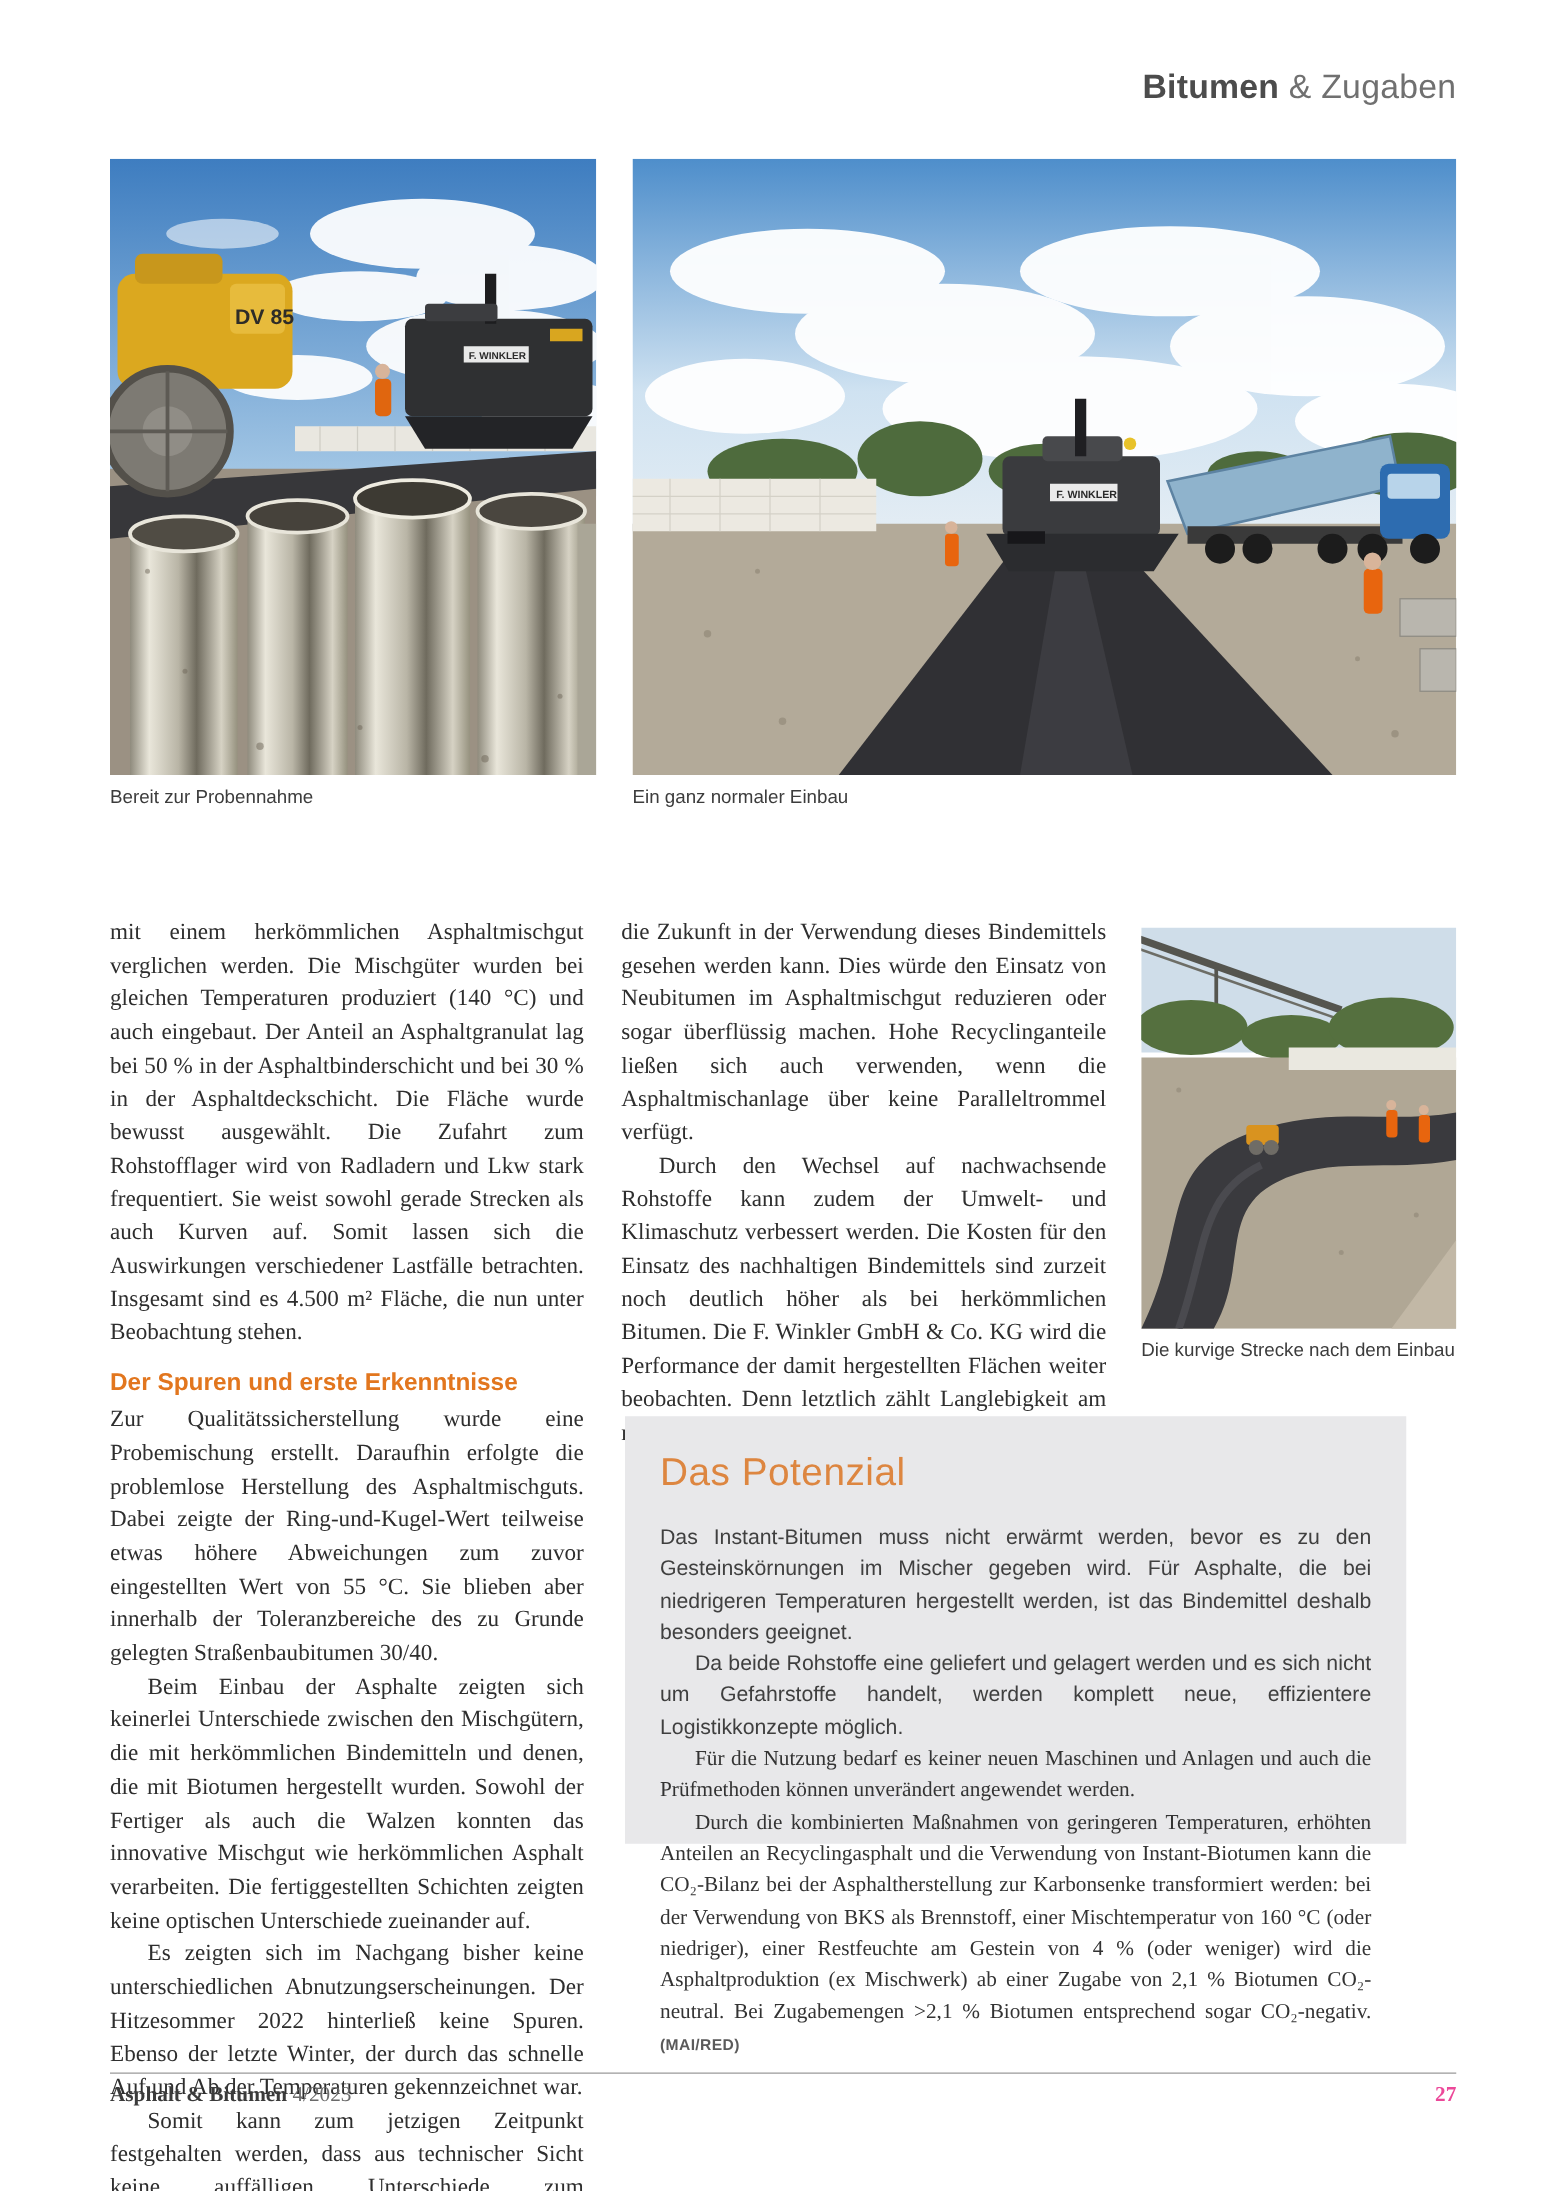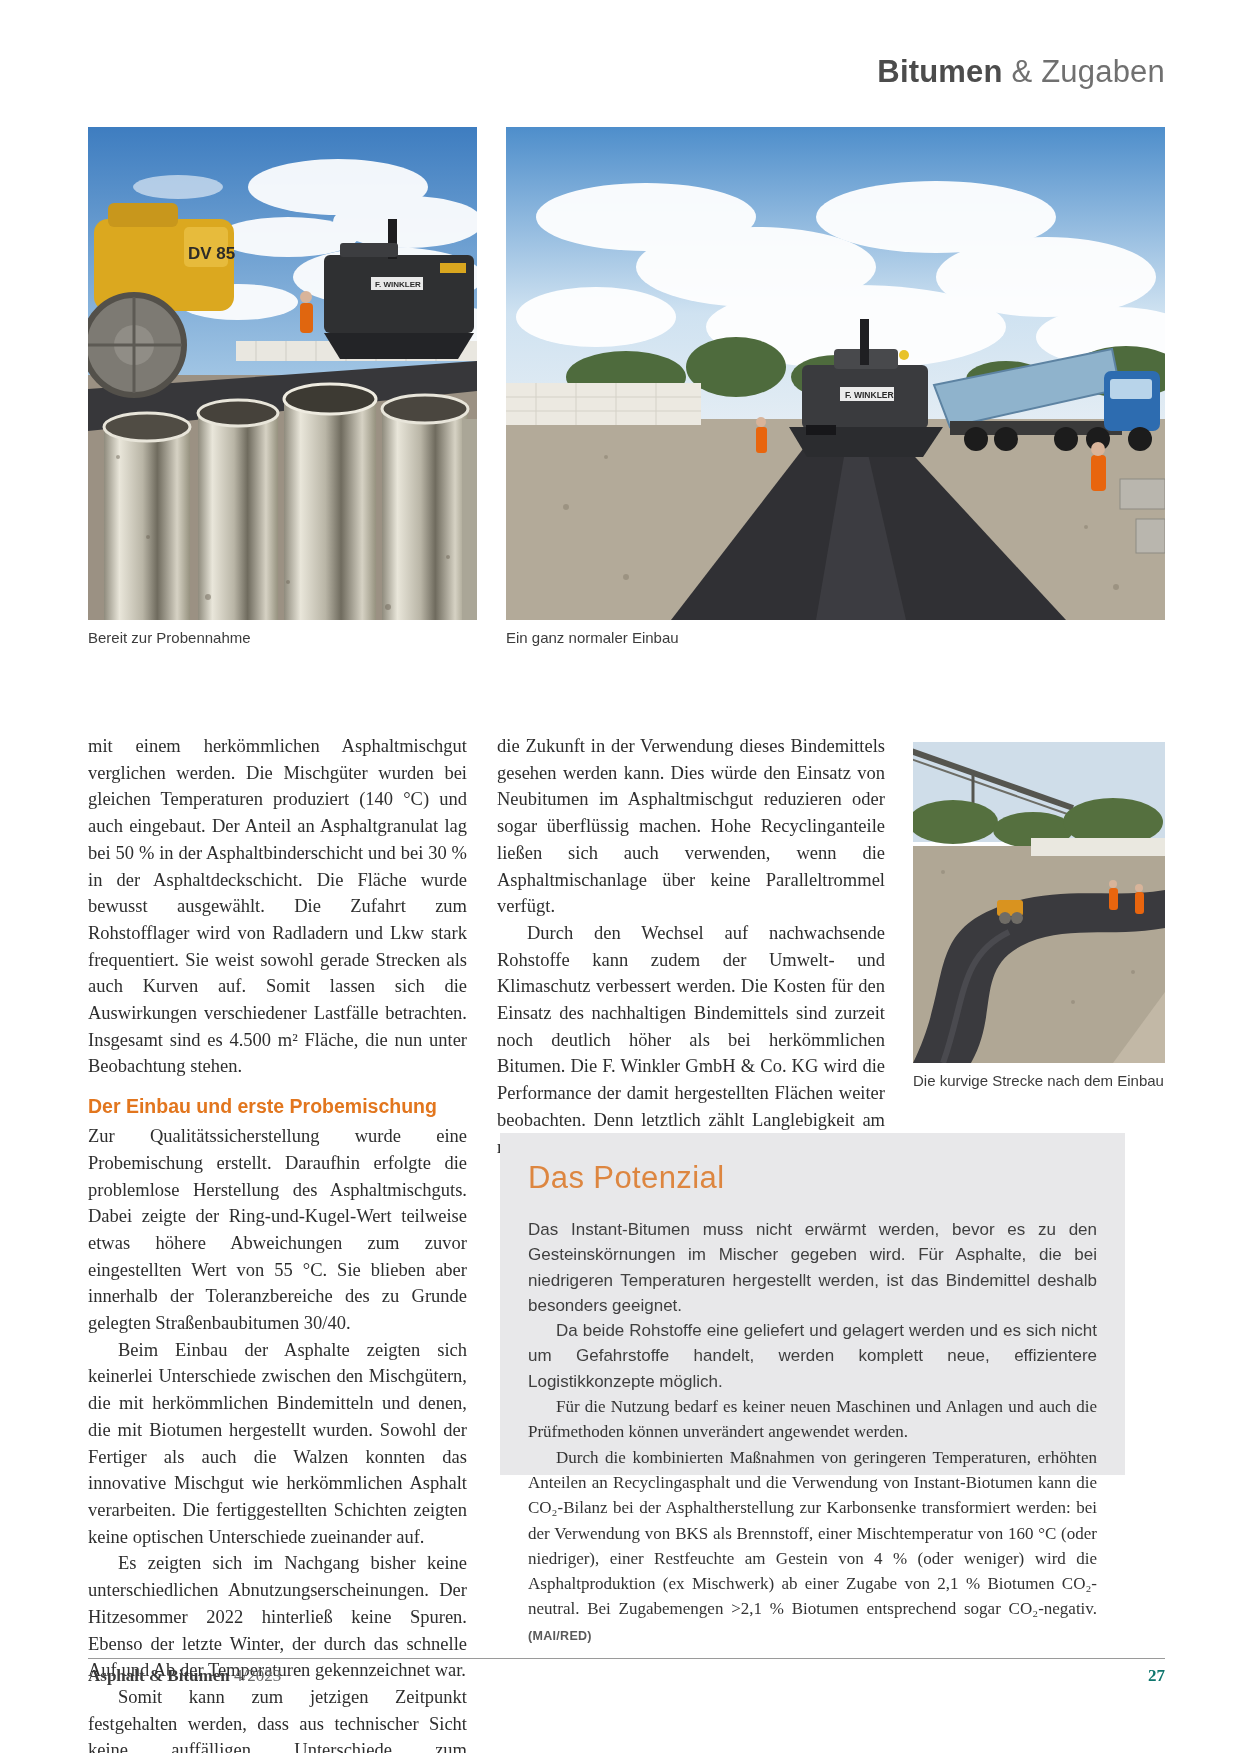--- a/index.html
+++ b/index.html
@@ -1,20 +1,20 @@
 <!DOCTYPE html>
 <html style="--accent: #e2761e; --accent2: #dd8640; --box-bg: #e8e8ea;"><head>
 <meta charset="utf-8">
 <style>
   html,body{margin:0;padding:0;background:#ffffff;}
   .page{position:relative;width:1240px;height:1753px;background:#ffffff;overflow:hidden;
         font-family:"Liberation Serif",serif;}
   
   .hdr{position:absolute;top:54px;left:88px;width:1077px;text-align:right;
-       font-family:"Liberation Sans",sans-serif;font-size:31px;letter-spacing:.2px;}
+       font-family:"Liberation Sans",sans-serif;font-size:27px;letter-spacing:.2px;}
   .hdr .t-bold{font-weight:700;color:#4c4c4c;}
   .hdr .t-rest{font-weight:400;color:#707070;}
   
   figure{position:absolute;margin:0;}
   figure svg{display:block;}
   figcaption{font-family:"Liberation Sans",sans-serif;font-size:15px;color:#3c3c3c;
              margin-top:9px;line-height:18px;}
   
   .col{position:absolute;top:733px;}
   .col-left{left:88px;width:379px;}
@@ -34,21 +34,21 @@
          font-size:17px;line-height:25.3px;color:#3f3f3f;}
   .box p.serif{font-family:"Liberation Serif",serif;color:#333333;}
   .box p.ind{text-indent:28px;}
   .byline{font-family:"Liberation Sans",sans-serif;font-size:12.5px;font-weight:700;
           color:#5a5a5a;letter-spacing:.3px;}
   
   .frule{position:absolute;left:88px;top:1658px;width:1077px;height:1px;background:#9a9a9a;}
   .footer{position:absolute;left:88px;top:1666px;width:1077px;font-size:17px;}
   .footer .mag{font-weight:700;color:#3b3b3b;margin-top:18px;}
   .footer .iss{font-weight:400;color:#6a6a6a;}
-  .footer .pg{position:absolute;right:0;top:0;font-weight:700;color:#0f766e;}
+  .footer .pg{position:absolute;right:0;top:0;font-weight:700;color:#ec4899;}
   svg text{font-family:"Liberation Sans",sans-serif;}
 </style>
 </head>
 <body>
 
 <div class="page">
 
   <div class="hdr">
     <span class="t-bold">Bitumen</span><span class="t-rest"> &amp; Zugaben</span>
   </div>
@@ -250,21 +250,21 @@
         <circle cx="30" cy="130" r="2"></circle>
           <circle cx="220" cy="230" r="2"></circle>
           <circle cx="160" cy="260" r="2"></circle>
       </g>
     </svg>
     <figcaption>Die kurvige Strecke nach dem Einbau</figcaption>
   </figure>
 
   <section class="col col-left">
     <p>mit einem herkömmlichen Asphaltmischgut verglichen werden. Die Mischgüter wurden bei gleichen Temperaturen produziert (140 °C) und auch eingebaut. Der Anteil an Asphaltgranulat lag bei 50 % in der Asphaltbinderschicht und bei 30 % in der Asphaltdeckschicht. Die Fläche wurde bewusst ausgewählt. Die Zufahrt zum Rohstofflager wird von Radladern und Lkw stark frequentiert. Sie weist sowohl gerade Strecken als auch Kurven auf. Somit lassen sich die Auswirkungen verschiedener Lastfälle betrachten. Insgesamt sind es 4.500 m² Fläche, die nun unter Beobachtung stehen.</p>
-    <h2 class="sub">Der Einbau und erste Probemischung</h2>
+    <h2 class="sub">Der Spuren und erste Erkenntnisse</h2>
     <p>Zur Qualitätssicherstellung wurde eine Probemischung erstellt. Daraufhin erfolgte die problemlose Herstellung des Asphaltmischguts. Dabei zeigte der Ring-und-Kugel-Wert teilweise etwas höhere Abweichungen zum zuvor eingestellten Wert von 55 °C. Sie blieben aber innerhalb der Toleranzbereiche des zu Grunde gelegten Straßenbaubitumen 30/40.</p>
     <p class="ind">Beim Einbau der Asphalte zeigten sich keinerlei Unterschiede zwischen den Mischgütern, die mit herkömmlichen Bindemitteln und denen, die mit Biotumen hergestellt wurden. Sowohl der Fertiger als auch die Walzen konnten das innovative Mischgut wie herkömmlichen Asphalt verarbeiten. Die fertiggestellten Schichten zeigten keine optischen Unterschiede zueinander auf.</p>
     <p class="ind">Es zeigten sich im Nachgang bisher keine unterschiedlichen Abnutzungserscheinungen. Der Hitzesommer 2022 hinterließ keine Spuren. Ebenso der letzte Winter, der durch das schnelle Auf und Ab der Temperaturen gekennzeichnet war.</p>
     <p class="ind">Somit kann zum jetzigen Zeitpunkt festgehalten werden, dass aus technischer Sicht keine auffälligen Unterschiede zum herkömmlichen Asphaltmischgut festgestellt wurden und somit eine Möglichkeit für</p>
   </section>
 
   <section class="col col-right">
     <p>die Zukunft in der Verwendung dieses Bindemittels gesehen werden kann. Dies würde den Einsatz von Neubitumen im Asphaltmischgut reduzieren oder sogar überflüssig machen. Hohe Recyclinganteile ließen sich auch verwenden, wenn die Asphaltmischanlage über keine Paralleltrommel verfügt.</p>
     <p class="ind"><span>Durch den Wechsel auf nachwachsende Rohstoffe kann zudem der Umwelt- und Klimaschutz verbessert werden. Die Kosten für den Einsatz des nachhaltigen Bindemittels sind zurzeit noch deutlich höher als bei herkömmlichen Bitumen. Die F. Winkler GmbH &amp; Co. KG wird die Performance der damit hergestellten Flächen weiter beobachten. Denn letztlich zählt Langlebigkeit am meisten auf nachhaltiges Agieren ein.</span><span class="sq"></span></p>
   </section>

